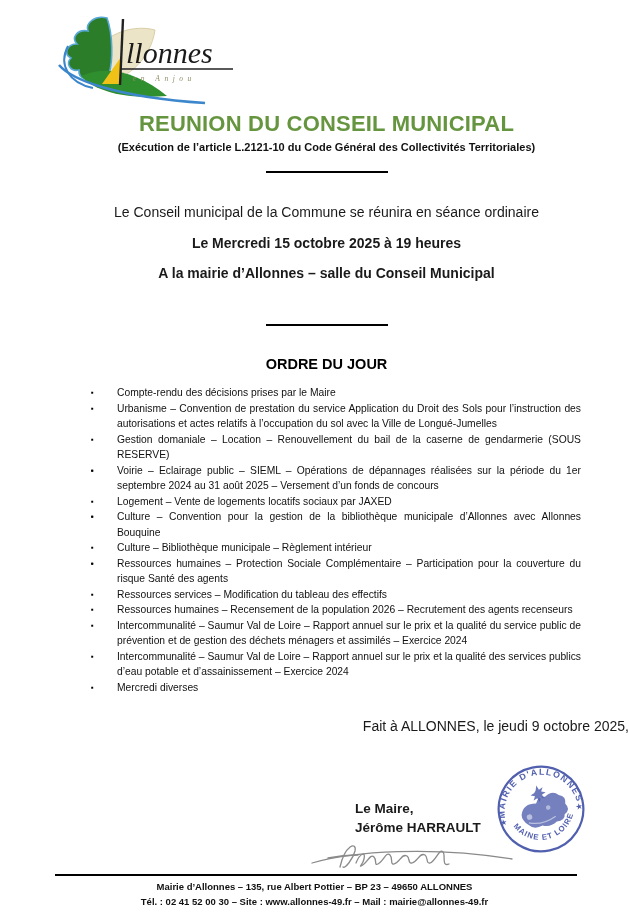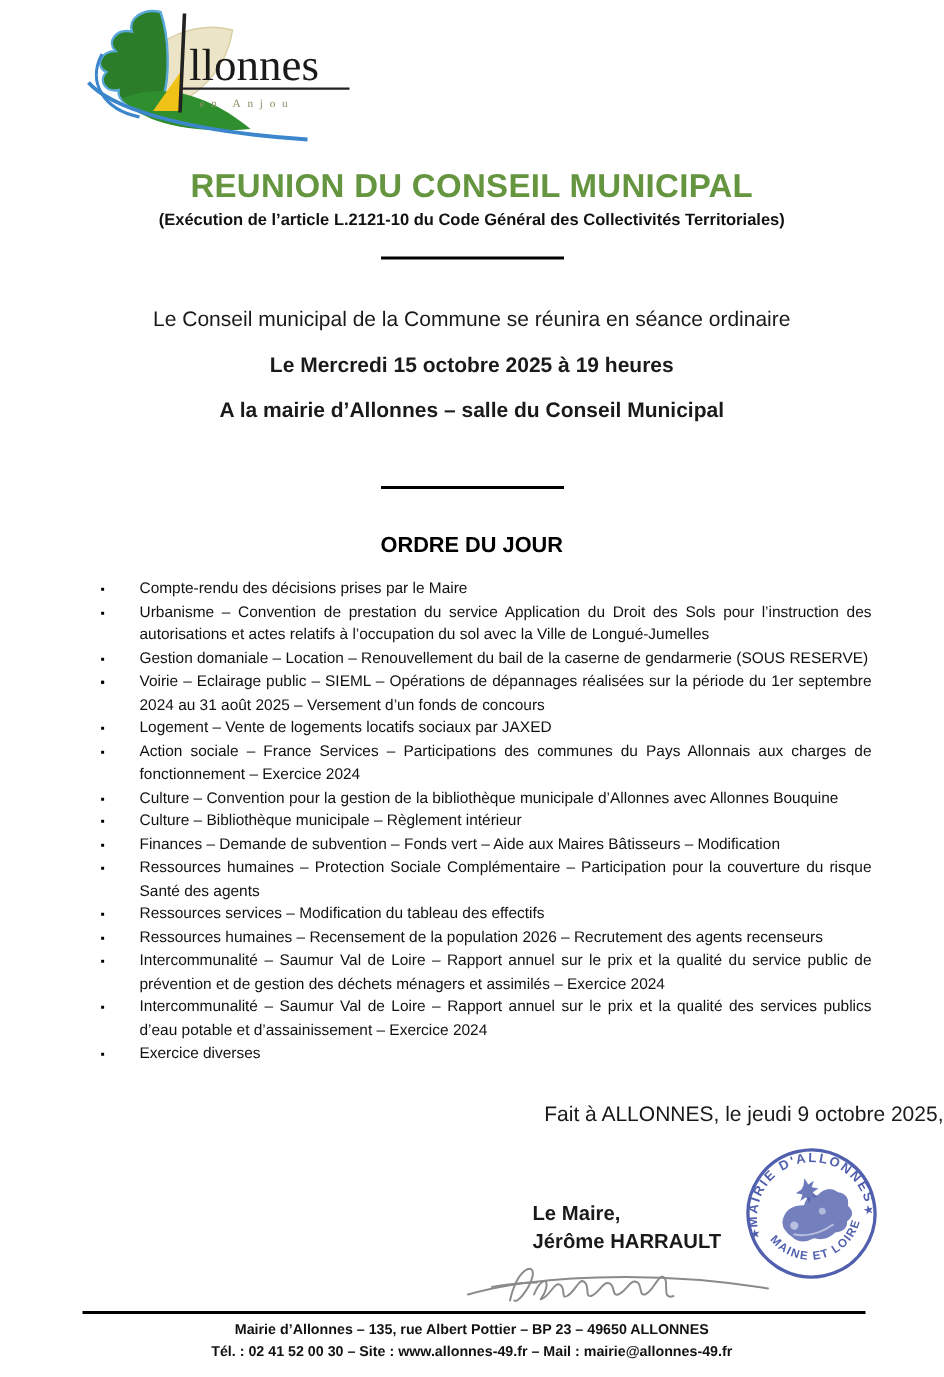--- a/index.html
+++ b/index.html
@@ -1,21 +1,21 @@
 <!DOCTYPE html>
 <html><head>
 <meta charset="utf-8">
 <style>
   html,body{margin:0;padding:0;background:#ffffff;}
   .page{
     position:relative;width:629px;height:918px;background:#fff;overflow:hidden;
     font-family:"Liberation Sans",sans-serif;color:#1a1a1a;
   }
-  .logo{position:absolute;left:53px;top:3px;width:212px;height:102px;}
-  .content{text-align:center;}
+  .logo{position:absolute;left:53px;top:13px;width:212px;height:102px;font-style:italic;}
+  .content{text-align:center;padding-left:24px;}
   .title{
     margin:111px 0 0 0;font-size:22px;line-height:26px;font-weight:bold;
     color:#669540;letter-spacing:.2px;
   }
   .subtitle{margin-top:3px;font-size:11px;line-height:15px;font-weight:bold;color:#111;}
   .rule{width:122px;border-top:2px solid #000;margin:0 auto;}
   .rule1{margin-top:16px;}
   .rule2{margin-top:42px;}
   .intro-1{margin:30px 0 0 0;font-size:14px;line-height:18px;}
   .intro-2{margin:13px 0 0 0;font-size:14px;line-height:18px;font-weight:bold;}
@@ -96,33 +96,31 @@
         <li class="agenda-item">
         <span class="bullet">▪</span>
         <span class="item-text">Voirie – Eclairage public – SIEML – Opérations de dépannages réalisées sur la période du 1er septembre 2024 au 31 août 2025 – Versement d’un fonds de concours</span>
       </li>
         <li class="agenda-item">
         <span class="bullet">▪</span>
         <span class="item-text">Logement – Vente de logements locatifs sociaux par JAXED</span>
       </li>
         <li class="agenda-item">
         <span class="bullet">▪</span>
-        <span class="item-text">Action sociale – France Services – Participations des communes du Pays Allonnais aux charges de fonctionnement – Exercice 2024</span>
       </li>
         <li class="agenda-item">
         <span class="bullet">▪</span>
         <span class="item-text">Culture – Convention pour la gestion de la bibliothèque municipale d’Allonnes avec Allonnes Bouquine</span>
       </li>
         <li class="agenda-item">
         <span class="bullet">▪</span>
         <span class="item-text">Culture – Bibliothèque municipale – Règlement intérieur</span>
       </li>
         <li class="agenda-item">
         <span class="bullet">▪</span>
-        <span class="item-text">Finances – Demande de subvention – Fonds vert – Aide aux Maires Bâtisseurs – Modification</span>
       </li>
         <li class="agenda-item">
         <span class="bullet">▪</span>
         <span class="item-text">Ressources humaines – Protection Sociale Complémentaire – Participation pour la couverture du risque Santé des agents</span>
       </li>
         <li class="agenda-item">
         <span class="bullet">▪</span>
         <span class="item-text">Ressources services – Modification du tableau des effectifs</span>
       </li>
         <li class="agenda-item">
@@ -132,21 +130,21 @@
         <li class="agenda-item">
         <span class="bullet">▪</span>
         <span class="item-text">Intercommunalité – Saumur Val de Loire – Rapport annuel sur le prix et la qualité du service public de prévention et de gestion des déchets ménagers et assimilés – Exercice 2024</span>
       </li>
         <li class="agenda-item">
         <span class="bullet">▪</span>
         <span class="item-text">Intercommunalité – Saumur Val de Loire – Rapport annuel sur le prix et la qualité des services publics d’eau potable et d’assainissement – Exercice 2024</span>
       </li>
         <li class="agenda-item">
         <span class="bullet">▪</span>
-        <span class="item-text">Exercice diverses</span>
+        <span class="item-text">Mercredi diverses</span>
       </li>
       </ul>
 
     <p class="closing">Fait à ALLONNES, le jeudi 9 octobre 2025,</p>
   </div>
 
   <div class="sign-block">
     <div>Le Maire,</div>
     <div>Jérôme HARRAULT</div>
   </div>

